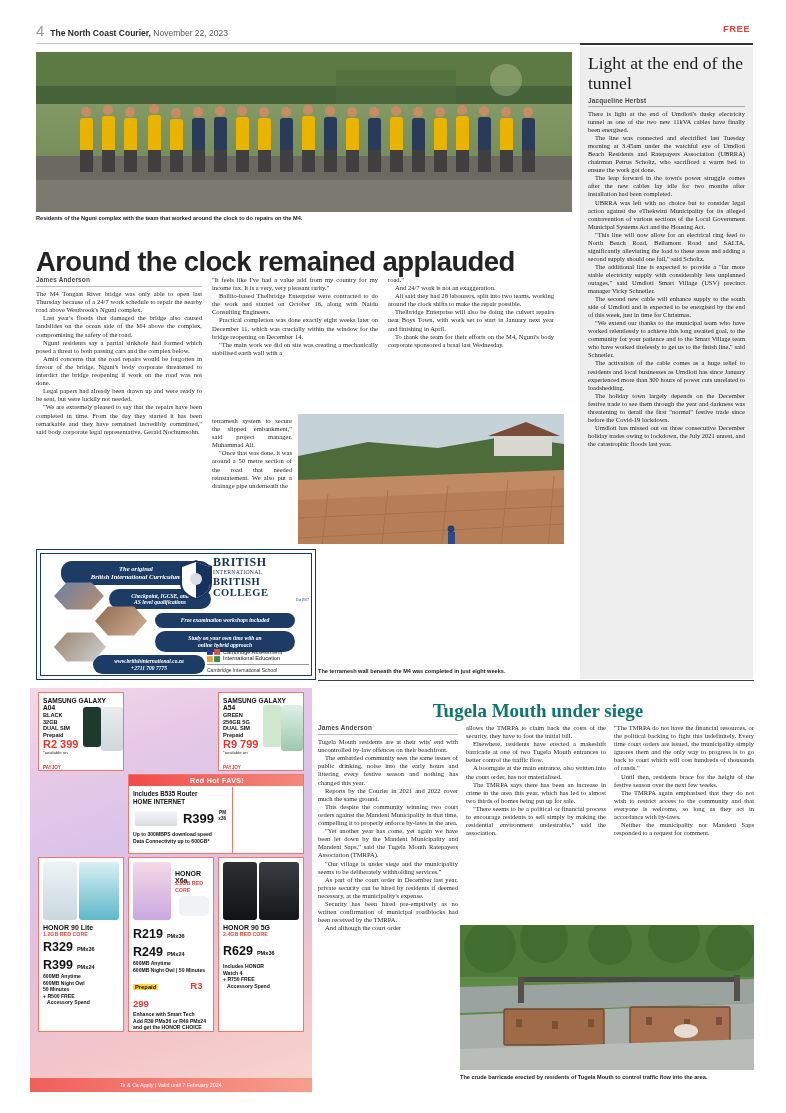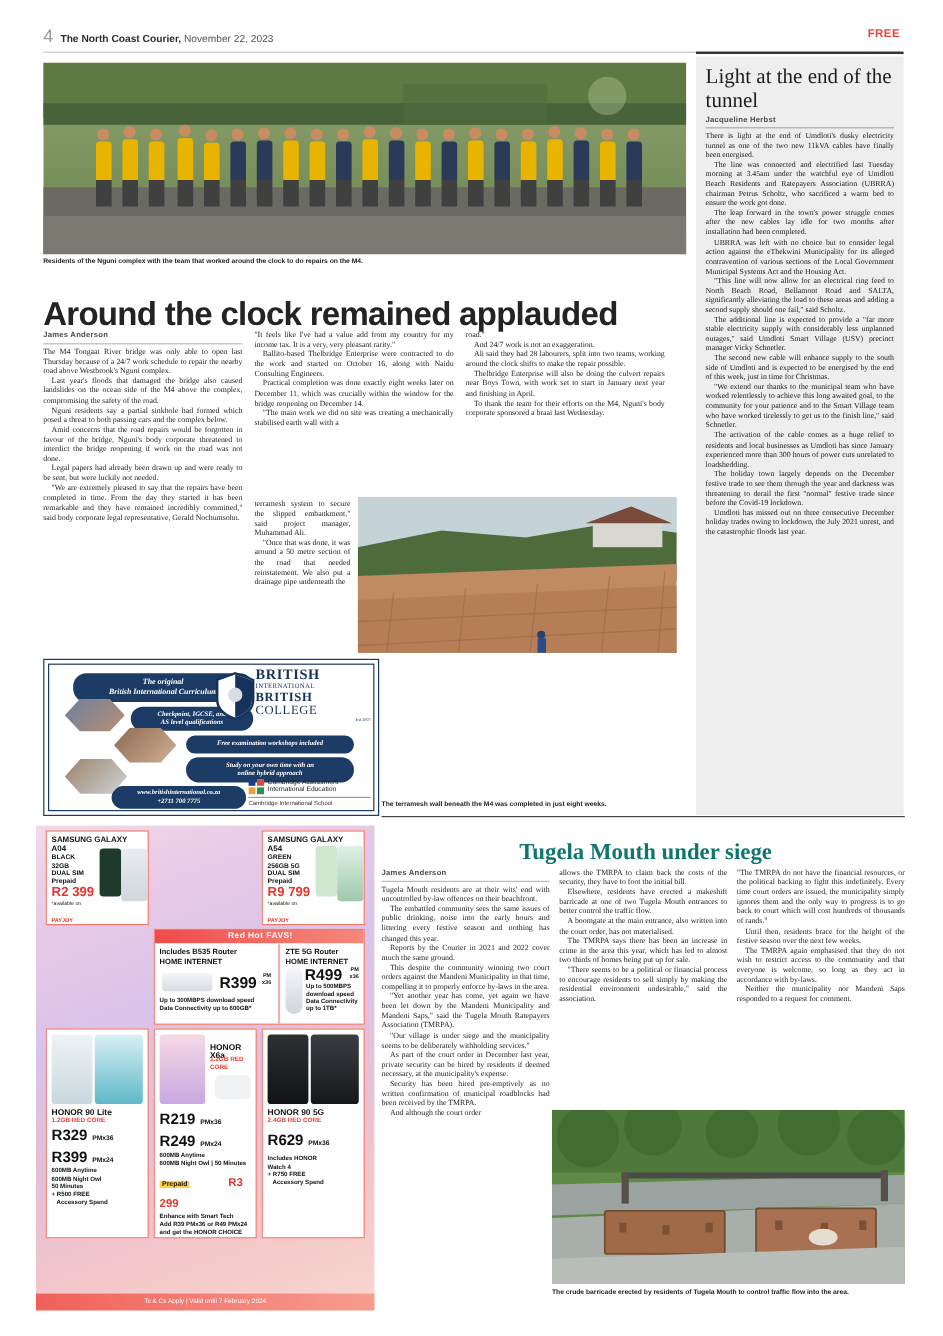--- a/index.html
+++ b/index.html
@@ -311,21 +311,21 @@
     <div class="bidc-logo">
       <svg width="34" height="42" viewBox="0 0 34 42" style="position:absolute;left:-34px;top:2px;">
         <path d="M17 1 L33 7 L33 24 Q33 36 17 41 Q1 36 1 24 L1 7 Z" fill="#14325c"></path>
         <path d="M17 3 L31 8 L31 24 Q31 34 17 39 Q3 34 3 24 L3 8 Z" fill="#fff"></path>
         <path d="M17 3 L31 8 L31 24 Q31 34 17 39 Z" fill="#14325c"></path>
         <circle cx="17" cy="20" r="6" fill="#d9dde4"></circle>
       </svg>
       <div class="name" style="font-size:12px;font-weight:bold;letter-spacing:.5px;line-height:10.5px;">BRITISH</div>
       <div class="name" style="font-size:5.7px;letter-spacing:.3px;line-height:8px;">INTERNATIONAL</div>
       <div class="name" style="font-size:10.5px;font-weight:bold;letter-spacing:.5px;line-height:11px;">BRITISH</div>
-      <div class="name" style="font-size:10.5px;font-weight:normal;letter-spacing:.5px;line-height:11px;">COLLEGE</div>
+      <div class="name" style="font-size:10.5px;font-weight:bold;letter-spacing:.5px;line-height:11px;">COLLEGE</div>
       <div class="name" style="font-size:3.6px;text-align:right;">Est 2007</div>
     </div>
 
     <div class="cam-box">
       <div style="display:flex;align-items:center;gap:3px;">
         <svg width="13" height="13" viewBox="0 0 12 12">
           <rect width="5.4" height="5.4" fill="#1a3e8c"></rect>
             <rect x="6.6" width="5.4" height="5.4" fill="#d94f3d"></rect>
           <rect y="6.6" width="5.4" height="5.4" fill="#e8a33d"></rect>
             <rect x="6.6" y="6.6" width="5.4" height="5.4" fill="#2e8f4e"></rect>
@@ -440,32 +440,20 @@
         <div class="rh-t">Includes B535 Router</div>
         <div class="rh-t">HOME INTERNET</div>
         <div style="position:relative;height:26px;">
           <div style="position:absolute;left:2px;top:6px;width:42px;height:15px;background:linear-gradient(180deg,#f4f5f7,#d8dde3);border-radius:2px;"></div>
           <span class="rh-p" style="position:absolute;right:14px;top:6px;">R399</span>
           <span class="rh-s" style="position:absolute;right:2px;top:5px;">PM</span>
           <span class="rh-s" style="position:absolute;right:2px;top:11px;">x36</span>
         </div>
         <div class="rh-d">Up to 300MBPS download speed</div>
         <div class="rh-d">Data Connectivity up to 600GB*</div>
-      </div>
-      <div style="position:absolute;left:105px;top:12px;width:71px;padding:3px 4px;box-sizing:border-box;height:66px;">
-        <div class="rh-t">ZTE 5G Router</div>
-        <div class="rh-t">HOME INTERNET</div>
-        <div style="position:relative;height:14px;">
-          <div style="position:absolute;left:0;top:0;width:14px;height:40px;background:linear-gradient(180deg,#f7f8fa,#cdd4db);border-radius:7px;"></div>
-          <span class="rh-p" style="position:absolute;left:16px;top:0;">R499</span>
-          <span class="rh-s" style="position:absolute;right:2px;top:0;">PM</span>
-          <span class="rh-s" style="position:absolute;right:2px;top:6px;">x36</span>
-        </div>
-        <div class="rh-d" style="margin-left:17px;">Up to 500MBPS download speed</div>
-        <div class="rh-d" style="margin-left:17px;">Data Connectivity up to 1TB*</div>
       </div>
     </div>
 
     <div class="tile" style="left:8px;top:169px;width:86px;height:175px;padding:4px;">
       <div style="display:flex;gap:2px;height:62px;">
         <div style="width:34px;height:58px;background:linear-gradient(180deg,#eef3f5,#c9d8de);border-radius:3px;"></div>
         <div style="width:40px;height:58px;background:linear-gradient(180deg,#d8f0f4,#5fb8c9);border-radius:3px;"></div>
       </div>
       <div class="hn-name">HONOR 90 Lite</div>
       <div class="hn-core">1.2GB RED CORE</div>

